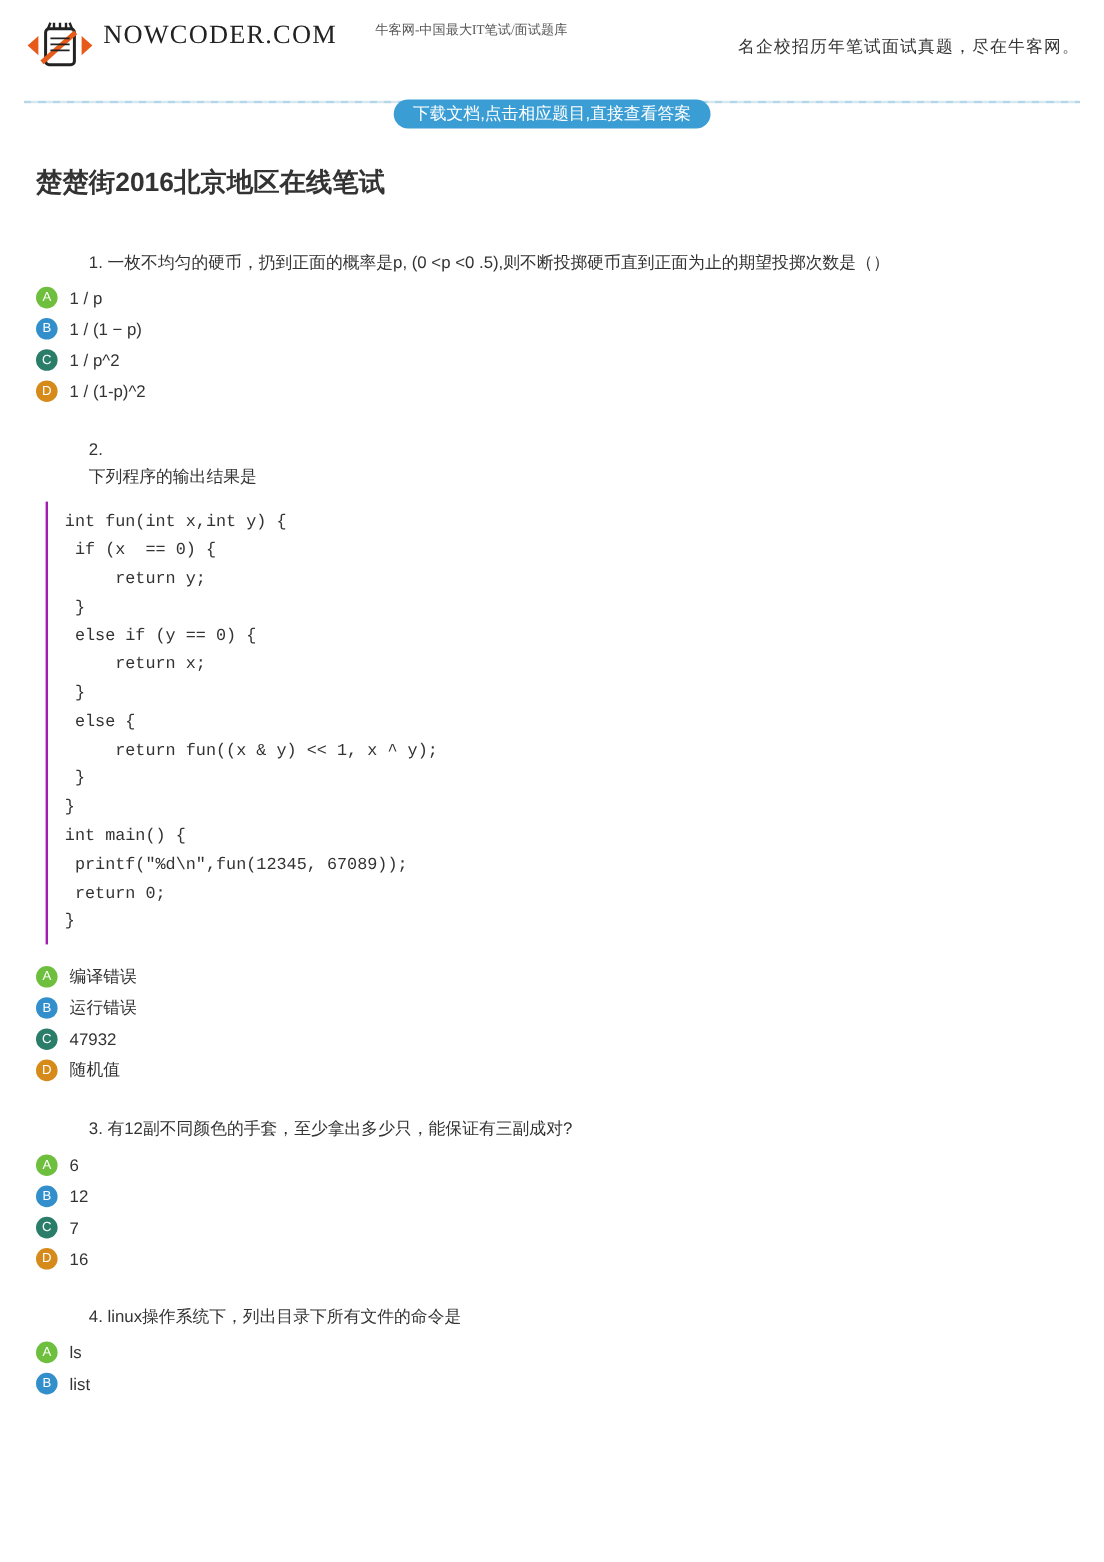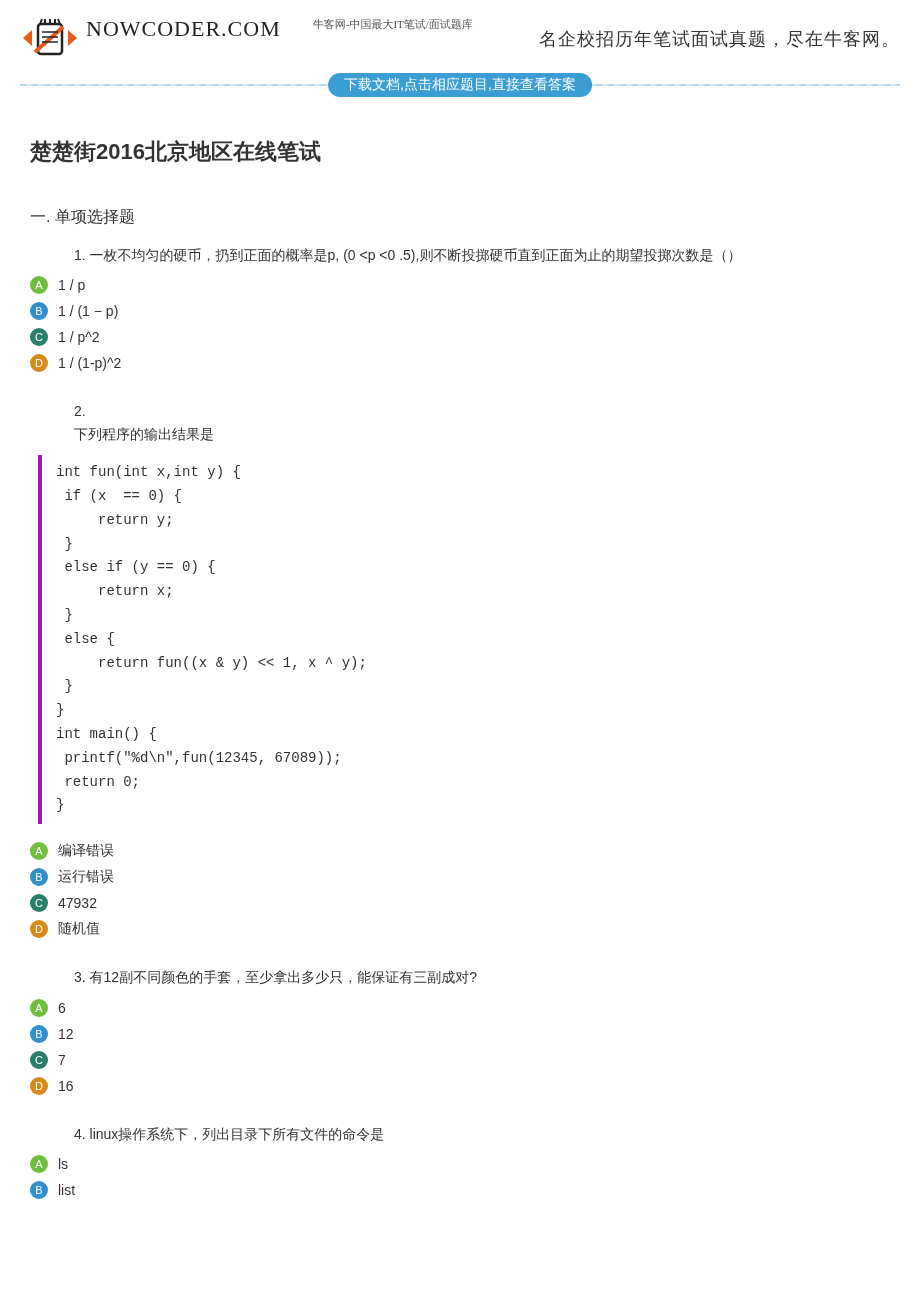--- a/index.html
+++ b/index.html
@@ -33,21 +33,21 @@
       font-weight: normal;
     }
     .logo-sub {
       font-size: 11px;
       color: #555;
       margin-top: 1px;
       margin-left: 32px;
       font-family: Liberation Serif, serif;
     }
     .header-slogan {
-      font-size: 18px;
+      font-size: 14px;
       color: #333;
       letter-spacing: 1px;
       font-family: Liberation Sans, sans-serif;
     }
     .banner-row {
       position: relative;
       height: 24px;
       margin: 4px 20px 0 20px;
     }
     .banner-line {
@@ -58,21 +58,21 @@
     }
     .banner-badge {
       position: absolute;
       left: 50%;
       transform: translateX(-50%);
       background: #3a9ed4;
       color: #fff;
       font-size: 14px;
       padding: 3px 16px;
       border-radius: 12px;
-      top: 0;
+      top: 10px;
     }
     .content {
       padding: 40px 30px 20px 30px;
     }
     .page-title {
       font-size: 22px;
       font-weight: bold;
       margin-bottom: 40px;
     }
     .section-heading {
@@ -102,21 +102,21 @@
       font-size: 11px;
       color: #fff;
       margin-right: 10px;
       flex-shrink: 0;
     }
     .badge-a { background: #6fbf3f; }
     .badge-b { background: #338fcc; }
     .badge-c { background: #2a7d68; }
     .badge-d { background: #d68a1a; }
     .code-block {
-      border-left: 4px solid #a21caf;
+      border-left: 2px solid #a21caf;
       padding: 6px 0 6px 14px;
       margin: 10px 0 18px 8px;
       font-family: Consolas, "Courier New", monospace;
       font-size: 14px;
       line-height: 1.7;
       white-space: pre;
       color: #333;
     }
   </style>
 </head>
@@ -145,21 +145,20 @@
     <div class="header-slogan">名企校招历年笔试面试真题，尽在牛客网。</div>
   </div>
 
   <div class="banner-row">
     <div class="banner-line"></div>
     <div class="banner-badge">下载文档,点击相应题目,直接查看答案</div>
   </div>
 
   <div class="content">
     <div class="page-title">楚楚街2016北京地区在线笔试</div>
-    <div class="section-heading">一. 单项选择题</div>
 
     <div class="question-block">
       <div class="question-text">1. 一枚不均匀的硬币，扔到正面的概率是p, (0 &lt;p &lt;0 .5),则不断投掷硬币直到正面为止的期望投掷次数是（）</div>
       <div class="choice-row">
           <span class="choice-badge badge-a">A</span>
           <span>1 / p</span>
         </div>
       <div class="choice-row">
           <span class="choice-badge badge-b">B</span>
           <span>1 / (1 − p)</span>

